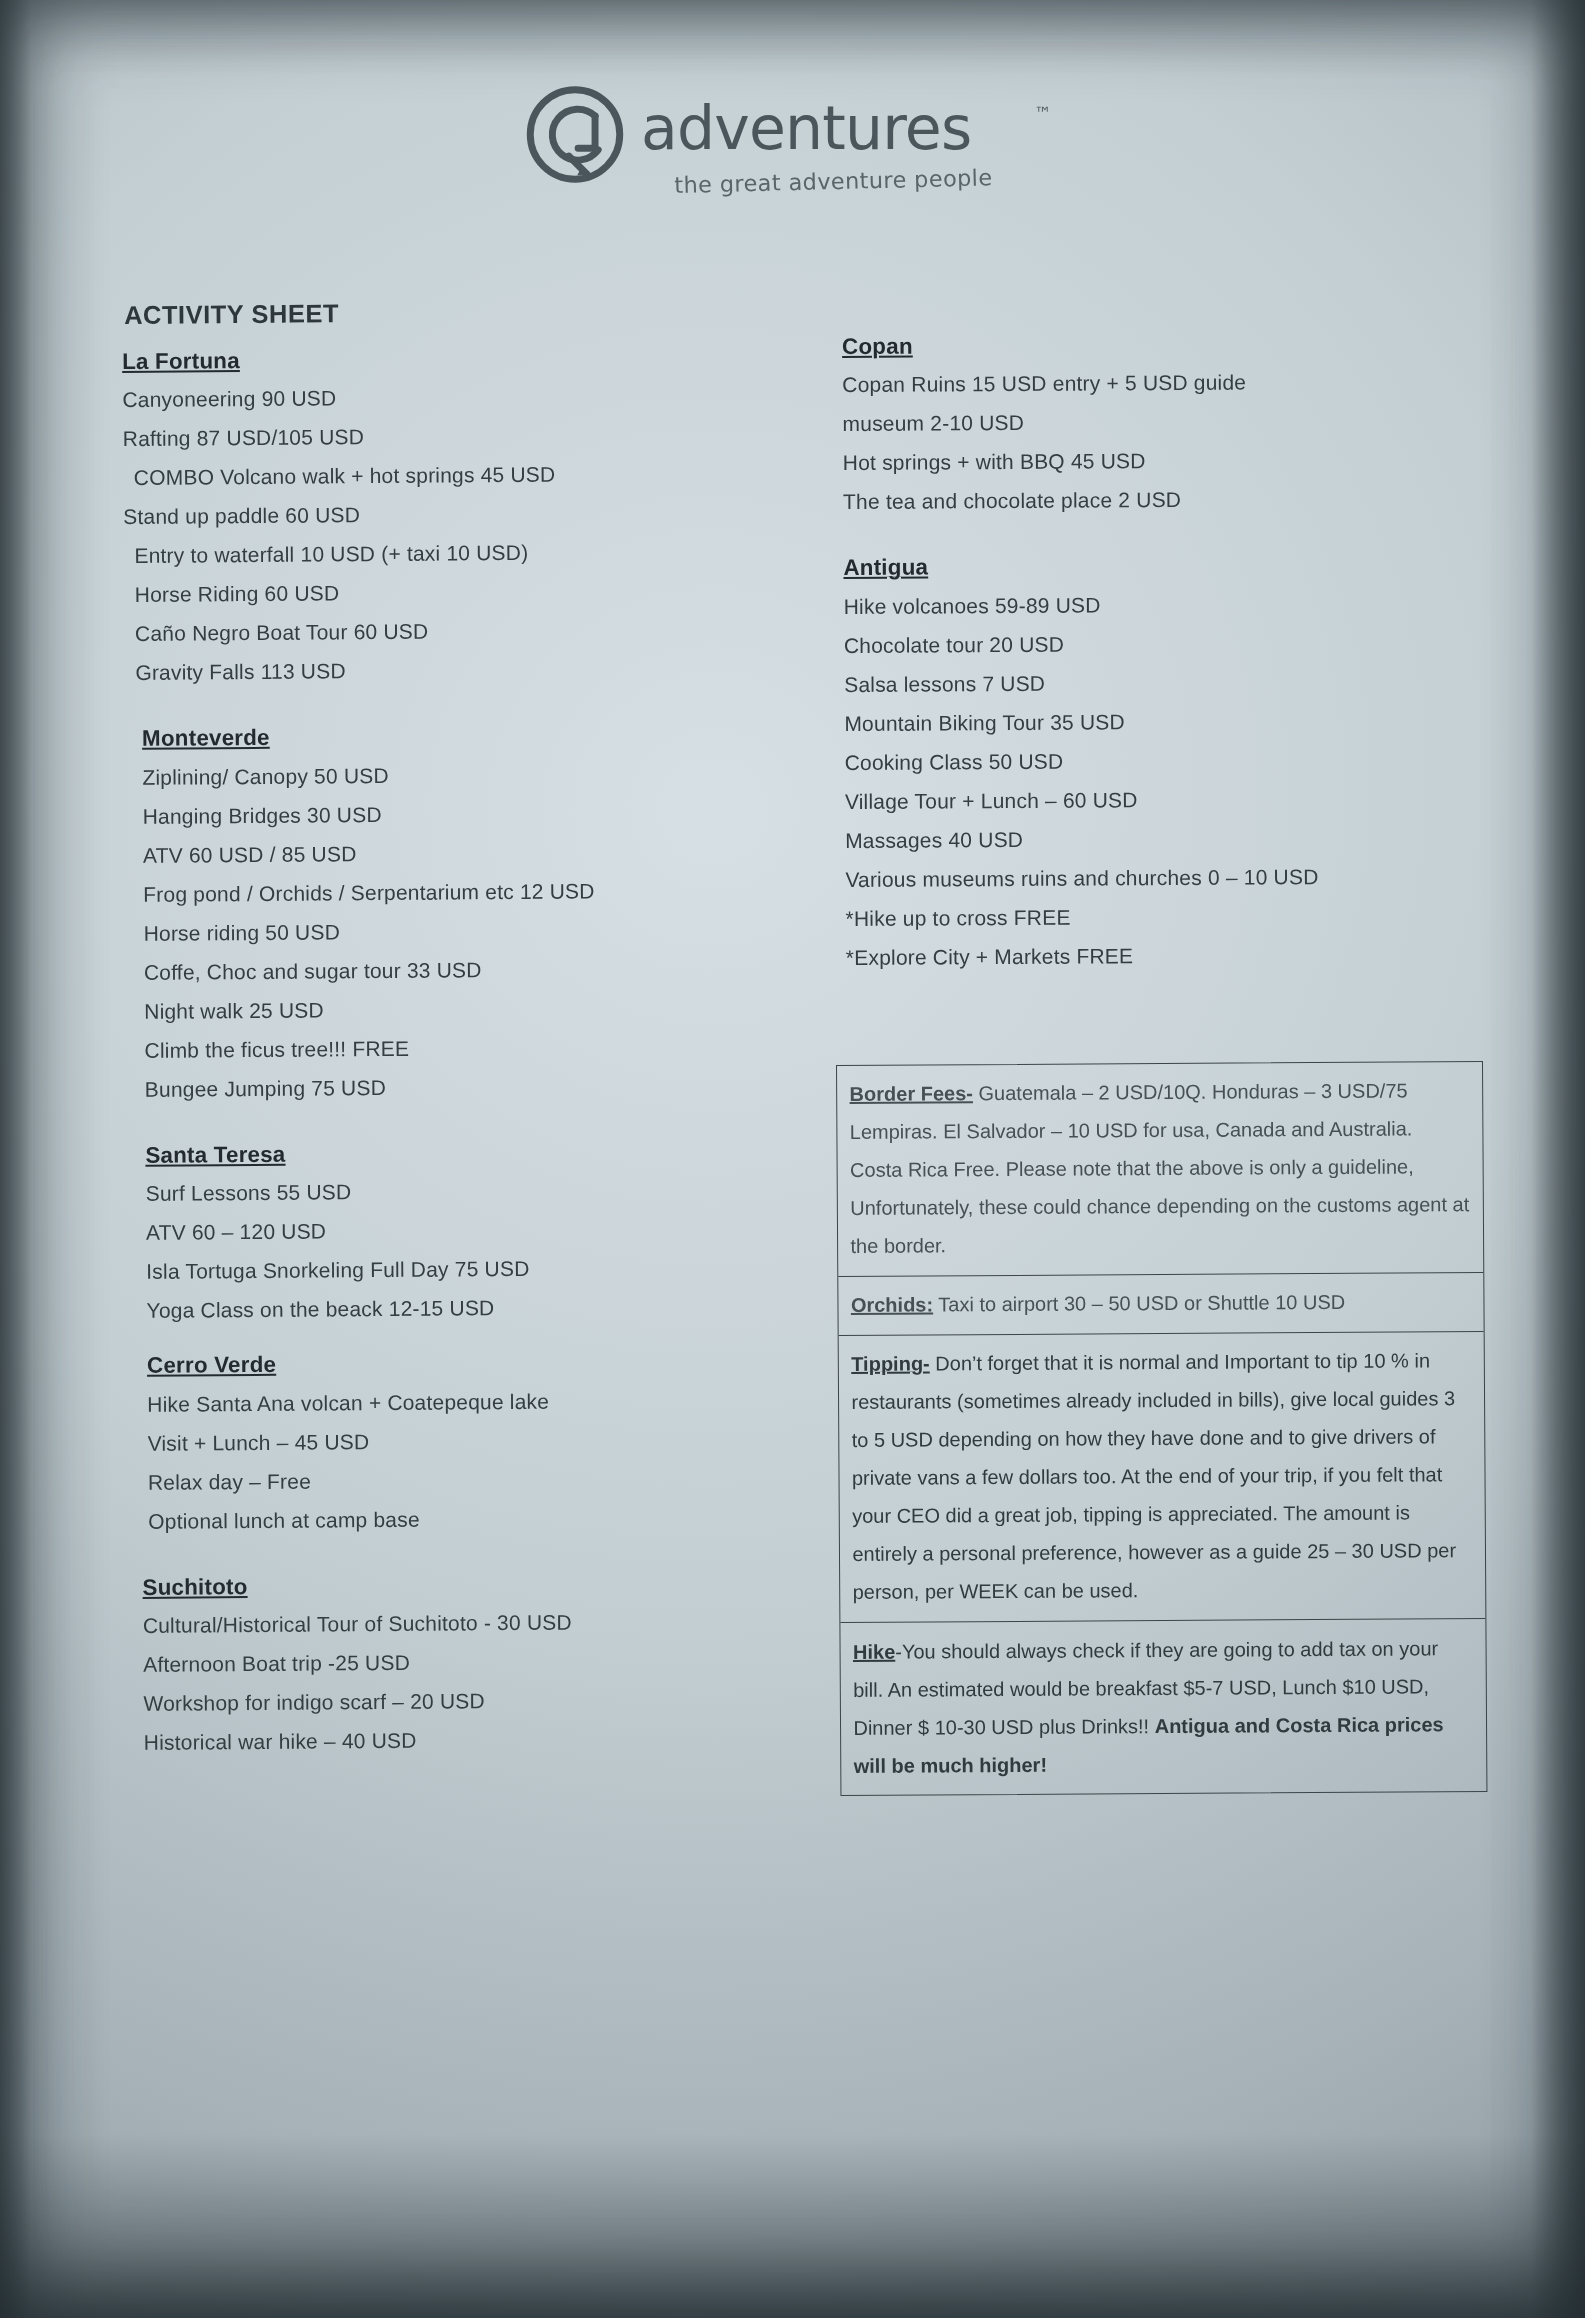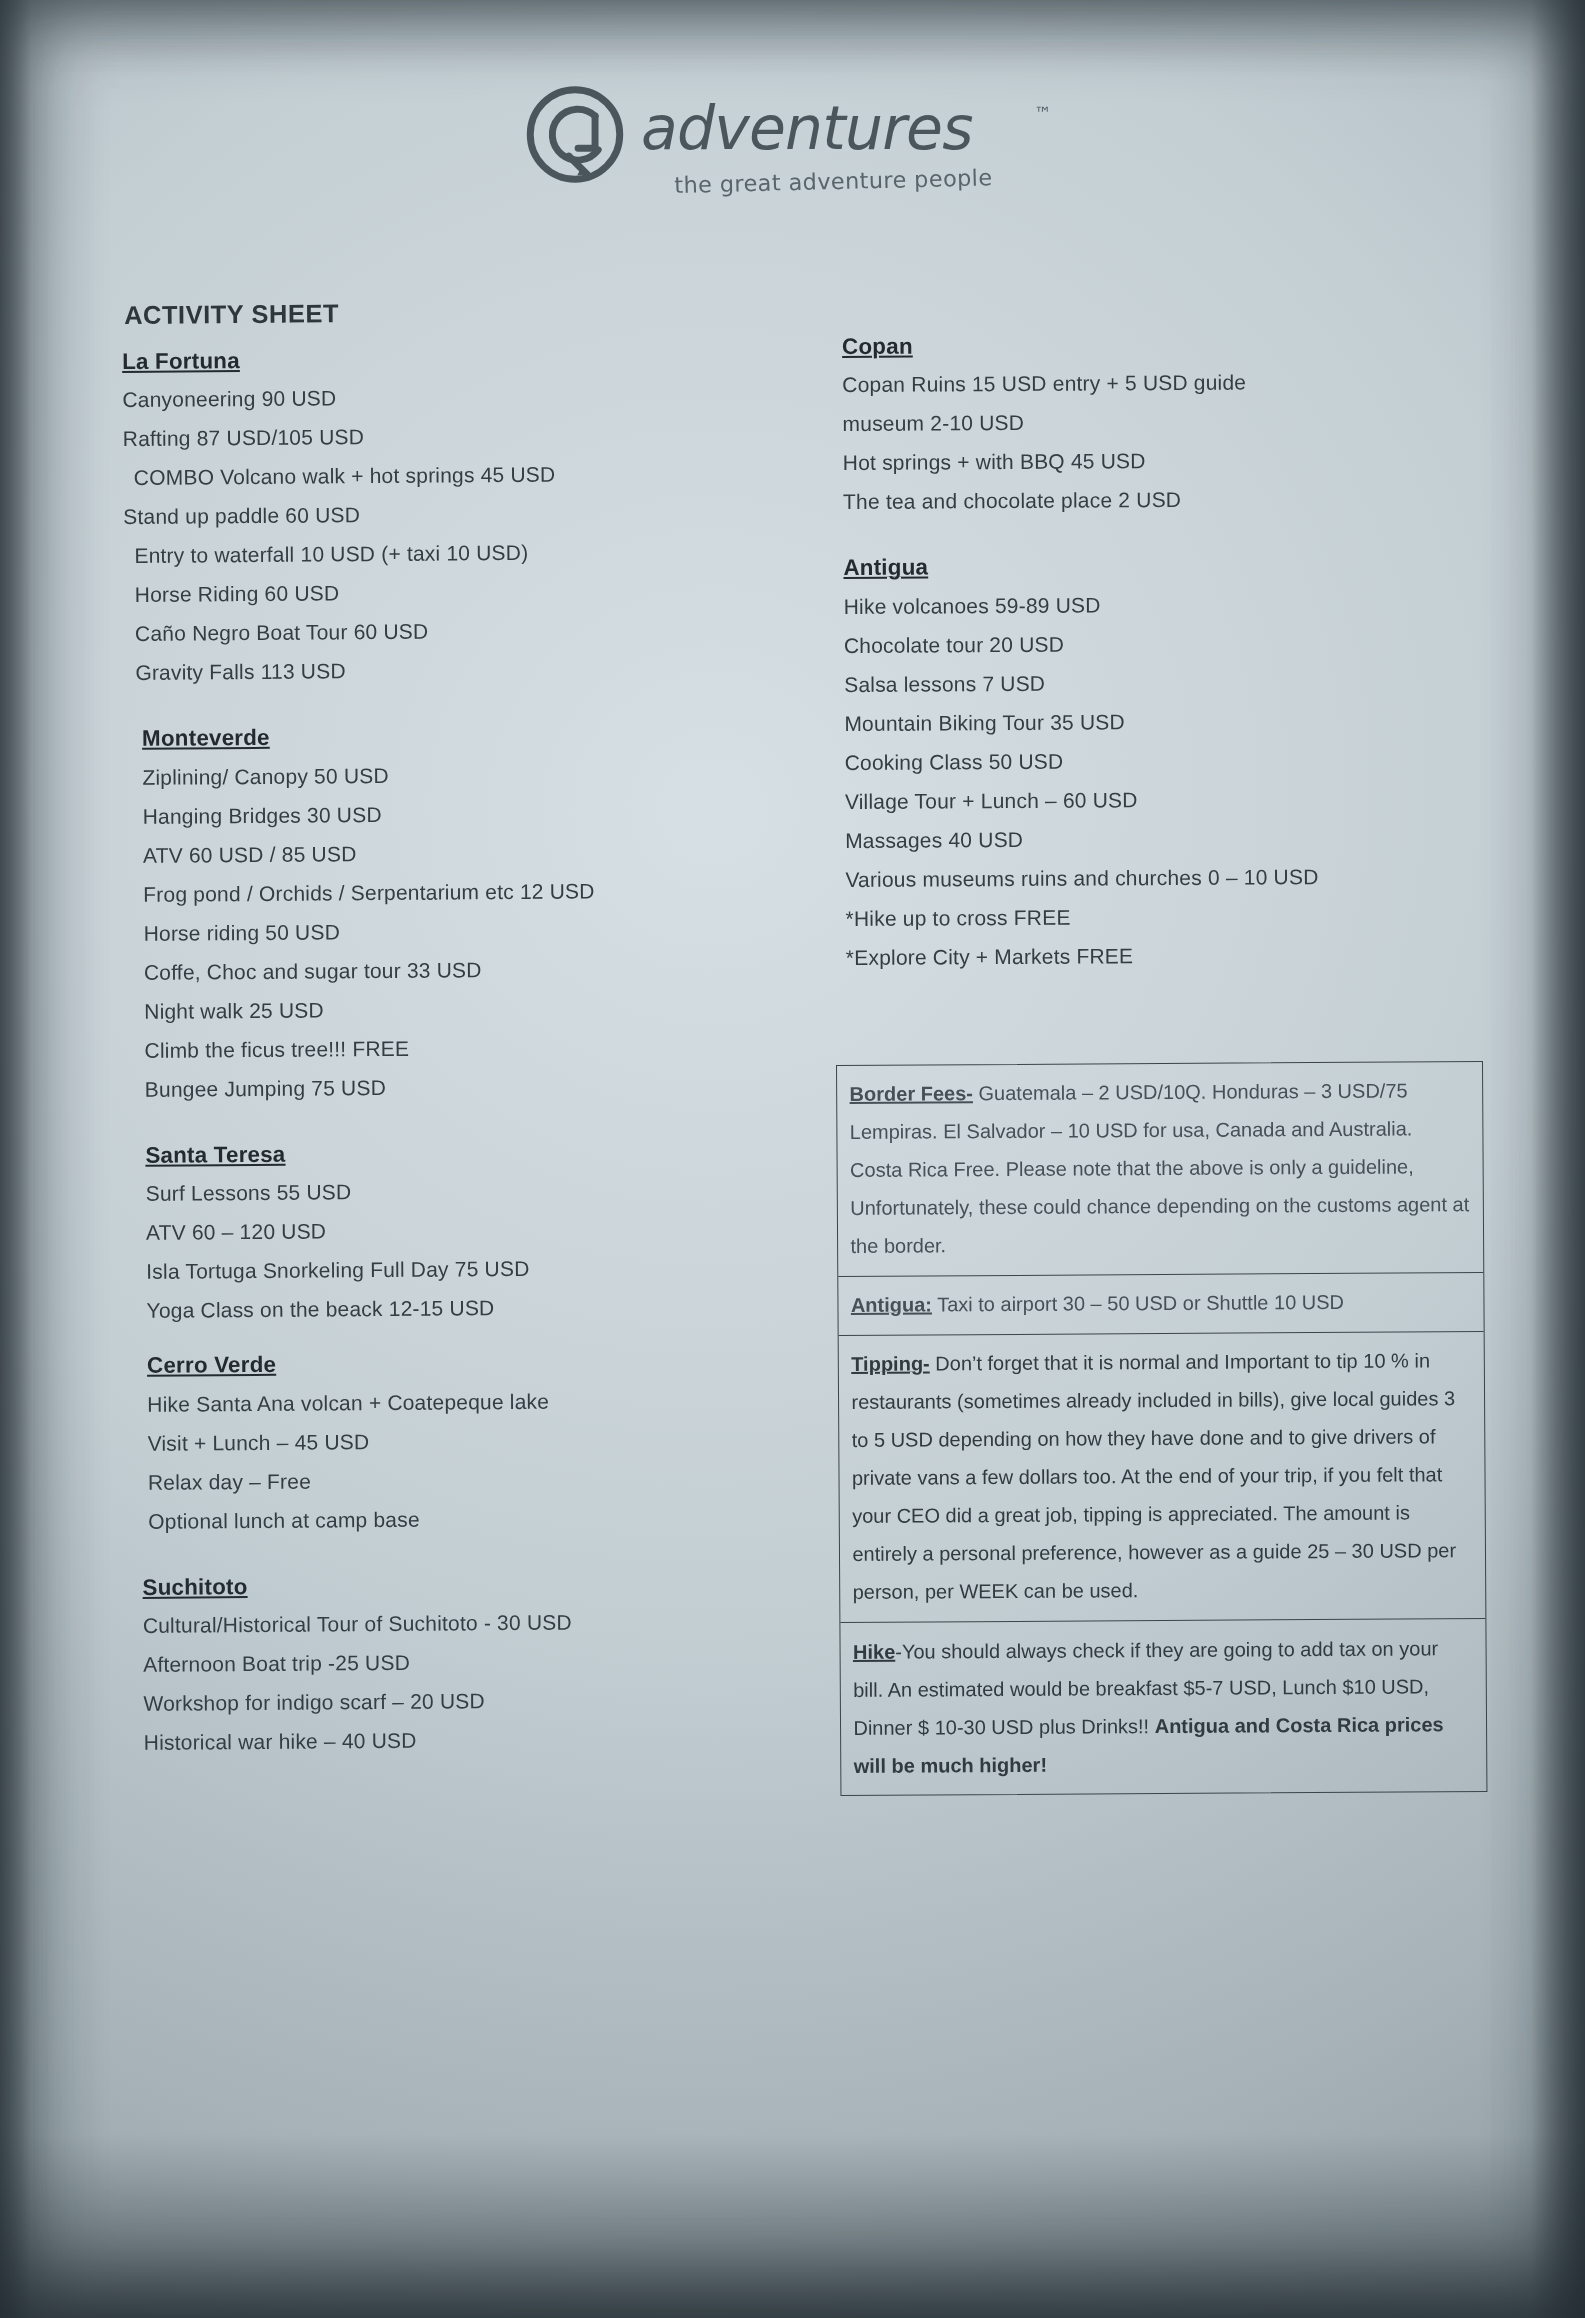--- a/index.html
+++ b/index.html
@@ -71,21 +71,20 @@
   }
   .logo-mark svg { display: block; }
   .logo-word {
     position: absolute;
     left: 131px; top: 15.5px;
     font-size: 60px;
     letter-spacing: -0.8px;
     color: #4b565c;
     font-family: "DejaVu Sans", sans-serif;
     font-weight: 400;
-    font-style: italic;
   }
   .logo-tm {
     position: absolute;
     left: 524px; top: 26px;
     font-size: 17px;
     color: #515c62;
     font-family: "DejaVu Sans", sans-serif;
   }
   .logo-tag {
     position: absolute;
@@ -283,21 +282,21 @@
 
   </div>
 
   <div class="notes">
 
     <div class="note faded">
       <p><span class="lbl">Border Fees-</span><span> Guatemala – 2 USD/10Q. Honduras – 3 USD/75 Lempiras. El Salvador – 10 USD for usa, Canada and Australia. Costa Rica Free. Please note that the above is only a guideline, Unfortunately, these could chance depending on the customs agent at the border.</span></p>
     </div>
 
     <div class="note faded">
-      <p><span class="lbl">Antigua:</span><span> Taxi to airport 30 – 50 USD or Shuttle 10 USD</span></p>
+      <p><span class="lbl">Orchids:</span><span> Taxi to airport 30 – 50 USD or Shuttle 10 USD</span></p>
     </div>
 
     <div class="note">
       <p><span class="lbl">Tipping-</span><span> Don’t forget that it is normal and Important to tip 10 % in restaurants (sometimes already included in bills), give local guides 3 to 5 USD depending on how they have done and to give drivers of private vans a few dollars too. At the end of your trip, if you felt that your CEO did a great job, tipping is appreciated. The amount is entirely a personal preference, however as a guide 25 – 30 USD per person, per WEEK can be used.</span></p>
     </div>
 
     <div class="note">
       <p><span class="lbl">Hike</span><span>-You should always check if they are going to add tax on your bill. An estimated would be breakfast $5-7 USD, Lunch $10 USD, Dinner $ 10-30 USD plus Drinks!! </span><span class="bold">Antigua and Costa Rica prices will be much higher!</span></p>
     </div>
 

